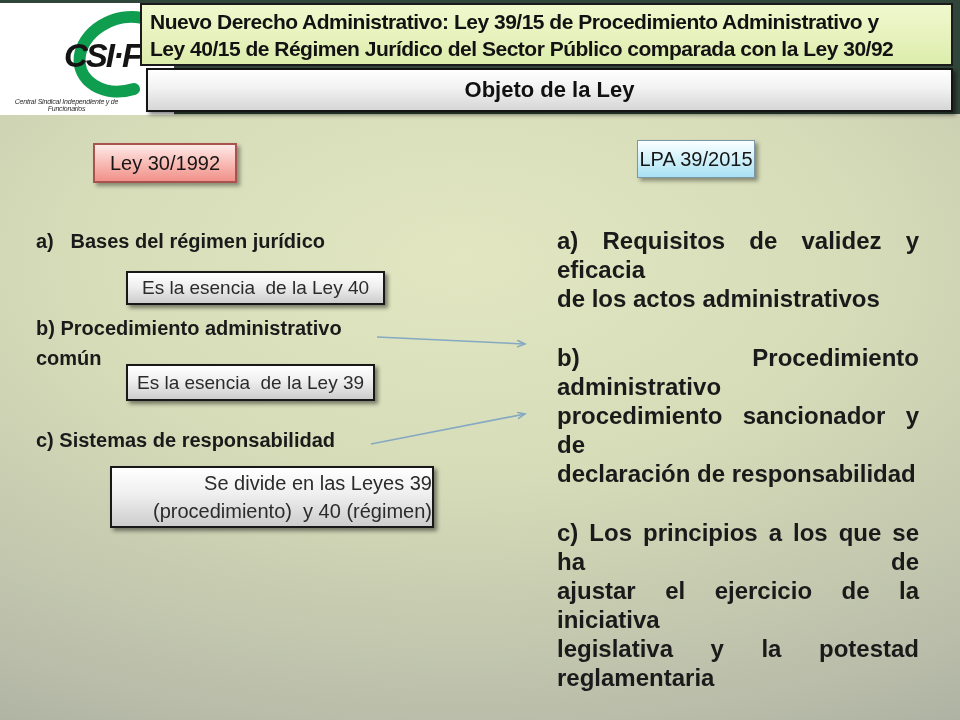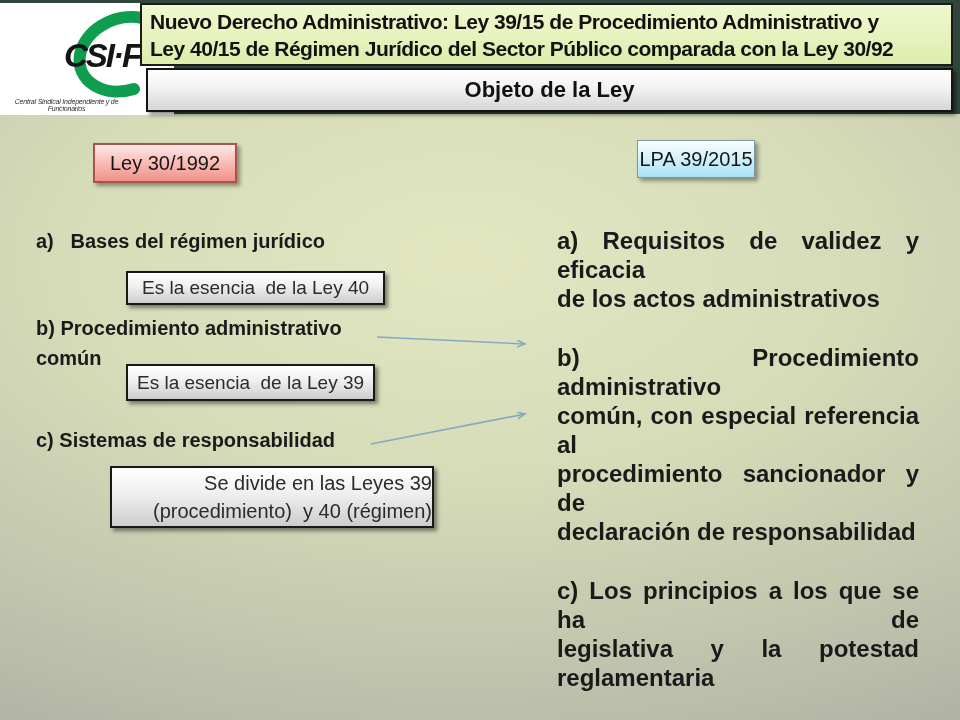--- a/index.html
+++ b/index.html
@@ -92,26 +92,26 @@
     <div>(procedimiento)&nbsp; y 40 (régimen)</div>
   </div>
 
   <div class="r-col">
     <div class="r-para">
       <div class="jline">a) Requisitos de validez y eficacia</div>
       <div class="jline last">de los actos administrativos</div>
     </div>
     <div class="r-para">
       <div class="jline">b) Procedimiento administrativo</div>
-      <div class="jline">común, con especial referencia al</div>
       <div class="jline">procedimiento sancionador y de</div>
       <div class="jline last">declaración de responsabilidad</div>
     </div>
     <div class="r-para">
       <div class="jline">c) Los principios a los que se ha de</div>
+      <div class="jline">ajustar el ejercicio de la iniciativa</div>
       <div class="jline">legislativa y la potestad</div>
       <div class="jline last">reglamentaria</div>
     </div>
   </div>
 
   <svg class="arrows" width="960" height="720">
     <defs>
       <marker id="arrowhead" markerUnits="userSpaceOnUse" markerWidth="12" markerHeight="10" refX="8" refY="3.5" orient="auto">
         <path d="M0,0 L8,3.5 L0,7" fill="none" stroke="#85a9c2" stroke-width="1.6"></path>
       </marker>

